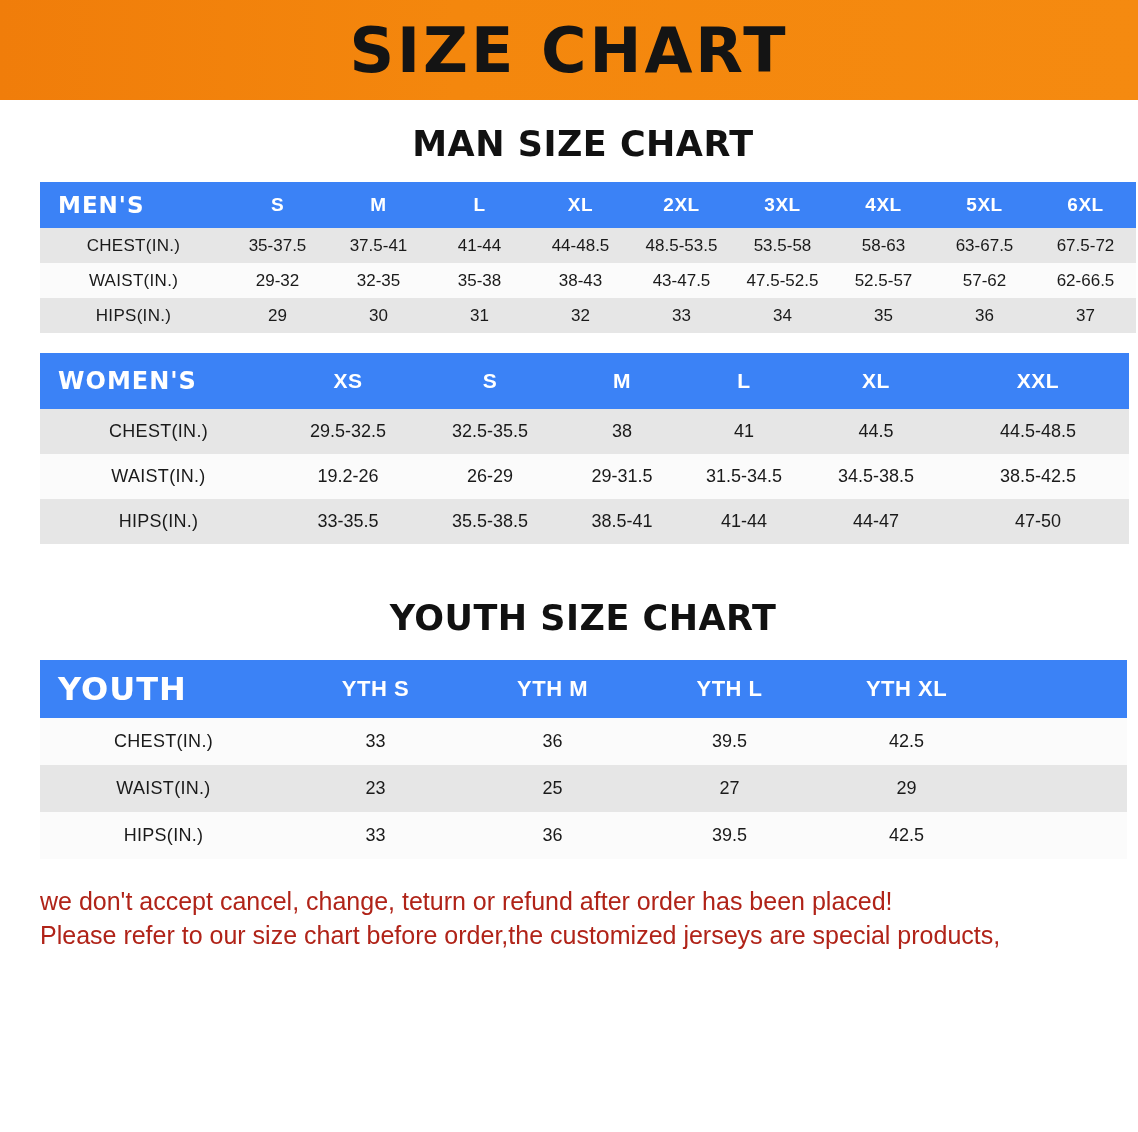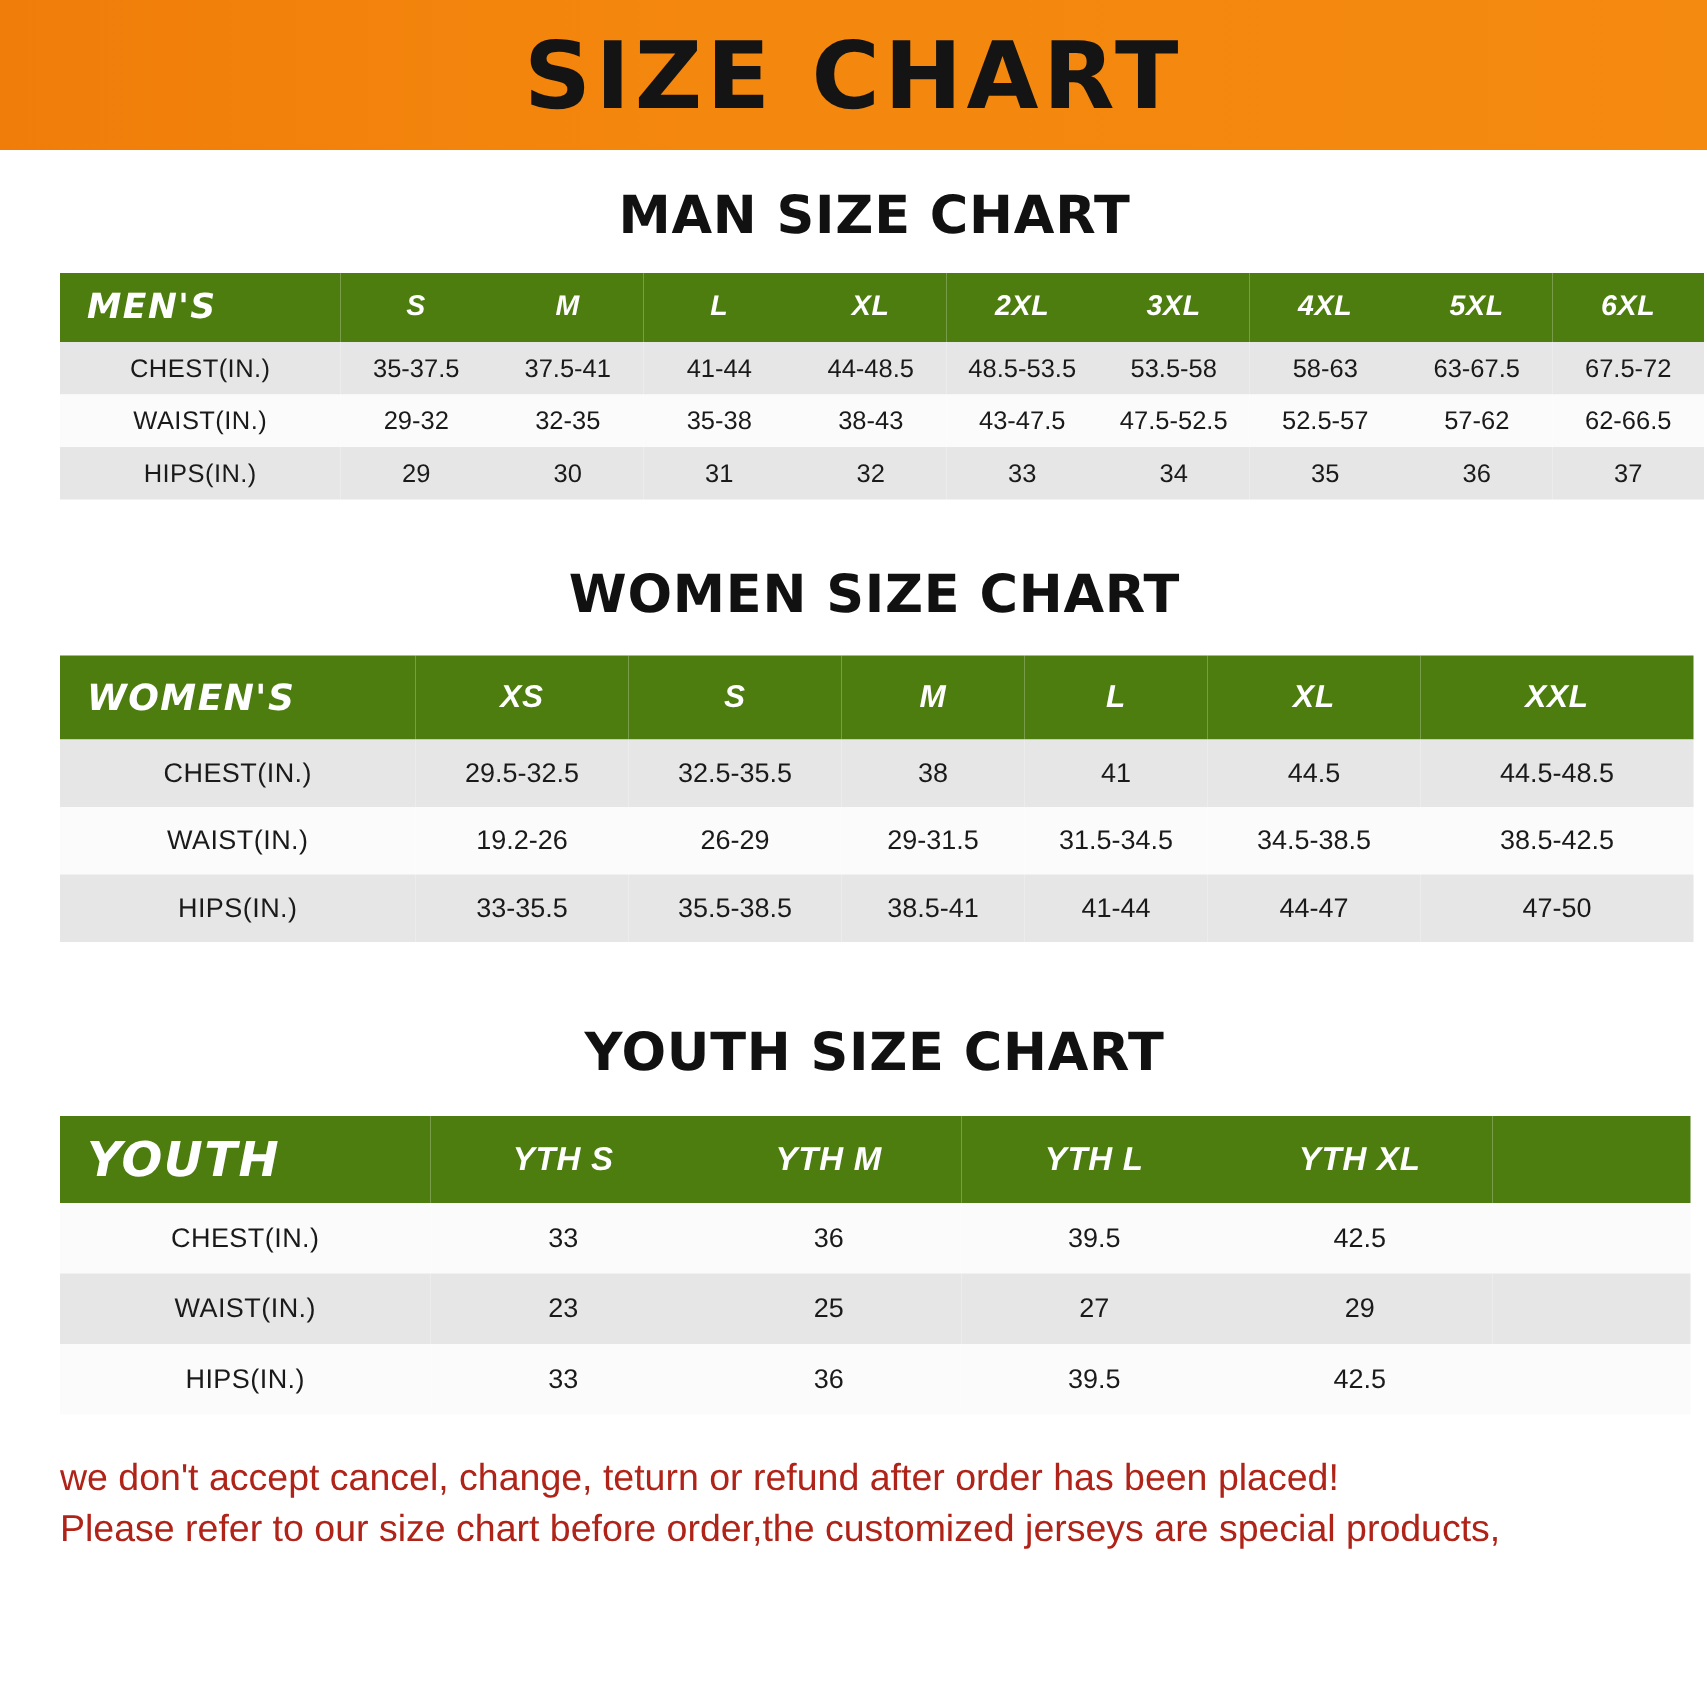--- a/index.html
+++ b/index.html
@@ -61,26 +61,25 @@
     width: 1058px;
     border-collapse: collapse;
     table-layout: fixed;
   }
   .tbl th, .tbl td {
     text-align: center;
     font-family: "Liberation Sans", sans-serif;
     font-weight: 400;
   }
   .tbl thead th {
-    background: #4d7c0f;
+    background: #3b82f6;
     color: #ffffff;
     font-size: 19px;
     font-weight: 700;
     letter-spacing: 0.5px;
-    font-style: italic;
   }
   .tbl thead th.rowlabel {
     text-align: left;
     padding-left: 18px;
     font-family: "DejaVu Sans", sans-serif;
     font-size: 22px;
     letter-spacing: 1px;
   }
   .tbl td {
     font-size: 17px;
@@ -186,21 +185,20 @@
           <td>33</td>
           <td>34</td>
           <td>35</td>
           <td>36</td>
           <td>37</td>
         </tr>
       </tbody>
     </table>
   </div>
 
-  <div class="section-title t-women">WOMEN SIZE CHART</div>
   <div class="table-wrap women-wrap">
     <table class="tbl" id="women-table">
       <thead>
         <tr>
           <th class="rowlabel" style="width:218px">WOMEN'S</th>
           <th style="width:140px">XS</th>
           <th style="width:140px">S</th>
           <th style="width:120px">M</th>
           <th style="width:120px">L</th>
           <th style="width:140px">XL</th>

